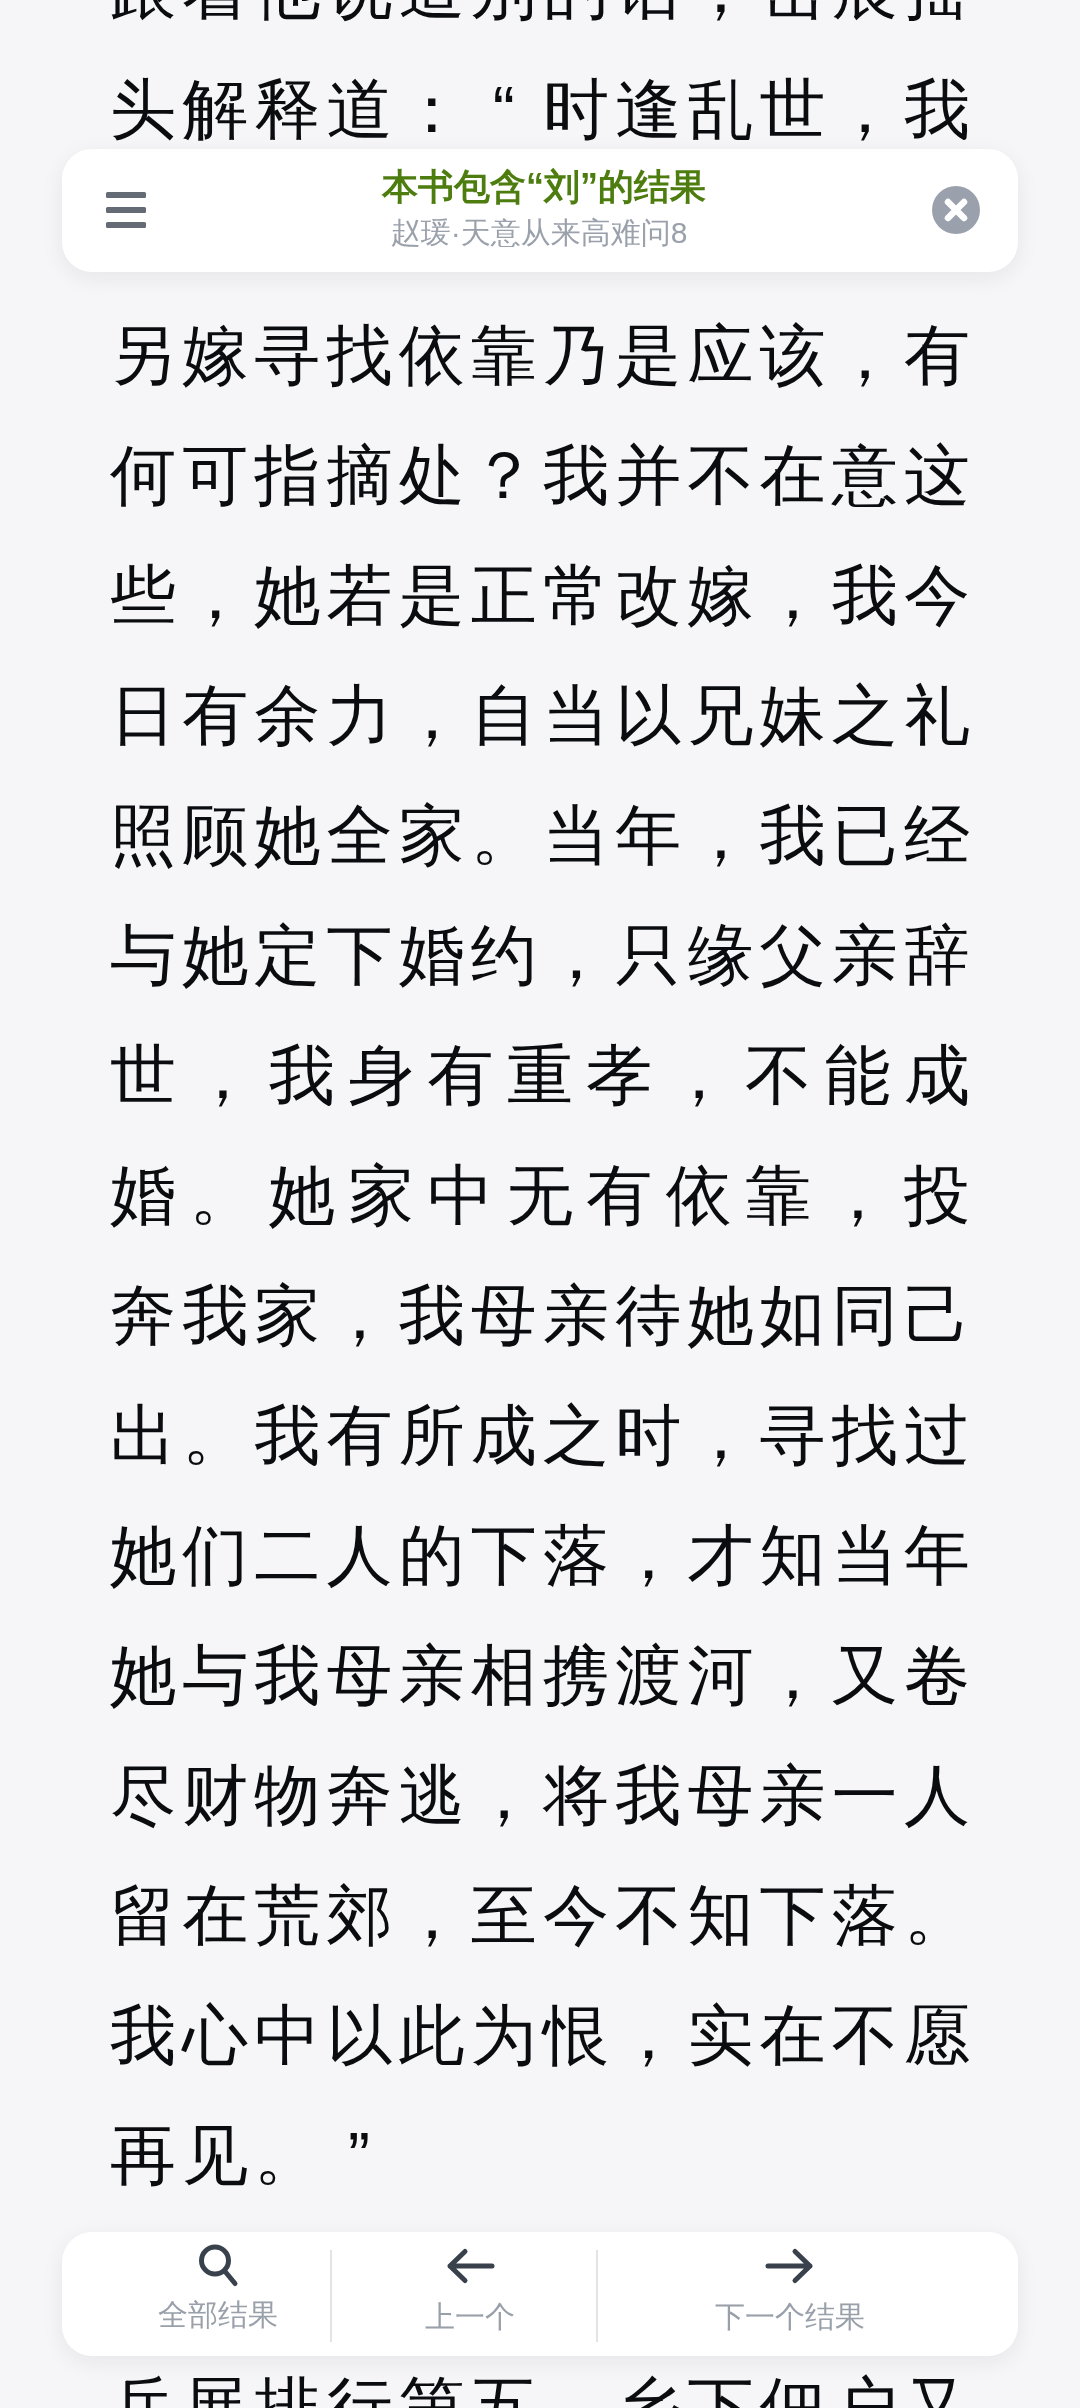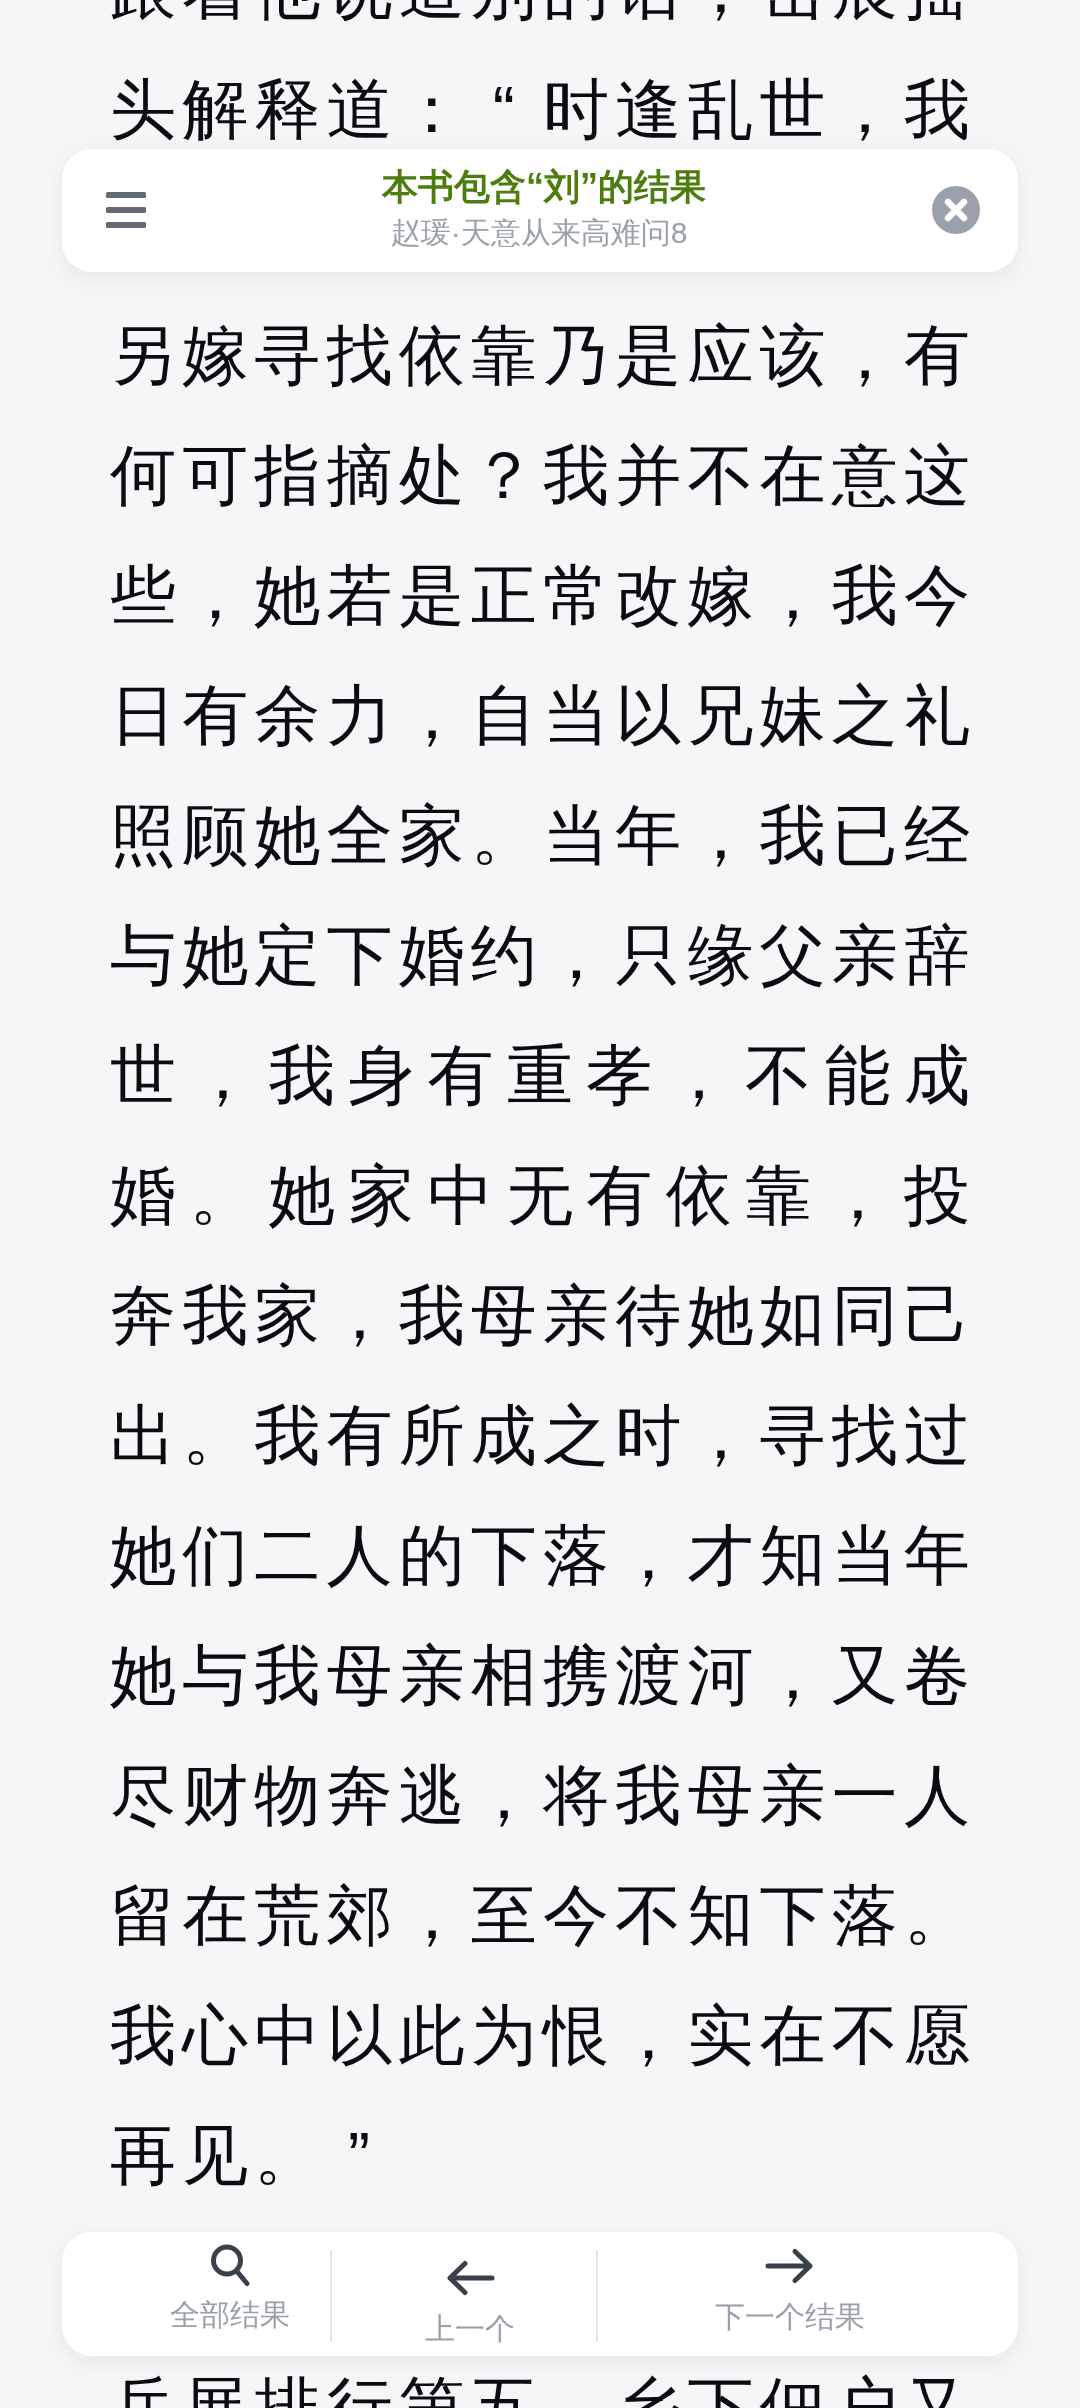--- a/index.html
+++ b/index.html
@@ -349,33 +349,33 @@
     <div class="hdr-sub">赵瑗·天意从来高难问8</div>
     <button class="close-btn">
       <svg width="24" height="24" viewBox="0 0 24 24">
         <path d="M4 4 L20 20 M20 4 L4 20" stroke="#ffffff" stroke-width="6.5" stroke-linecap="round" fill="none"></path>
       </svg>
     </button>
   </div>
 
   <div class="card bottom-card">
 
-    <button class="nav-btn" style="left:12px;width:312px;gap:12px;">
+    <button class="nav-btn" style="left:0;width:312px;gap:12px;">
       <span class="icon-wrap">
         <svg width="46" height="46" viewBox="0 0 46 46">
           <circle class="icon-stroke" cx="20" cy="17.5" r="13.5"></circle>
           <line class="icon-stroke" x1="30.5" y1="29" x2="40" y2="40.5"></line>
         </svg>
       </span>
       <span class="nav-label">全部结果</span>
     </button>
 
     <div class="nav-divider" style="left:268px;"></div>
 
-    <button class="nav-btn" style="left:268px;width:280px;justify-content:center;">
+    <button class="nav-btn" style="left:268px;width:280px;">
       <span class="icon-wrap">
         <svg width="54" height="40" viewBox="0 0 54 40">
           <path class="icon-stroke" d="M49 20 H7 M7 20 L22 5.5 M7 20 L22 34.5"></path>
         </svg>
       </span>
       <span class="nav-label">上一个</span>
     </button>
 
     <div class="nav-divider" style="left:534px;"></div>
 

